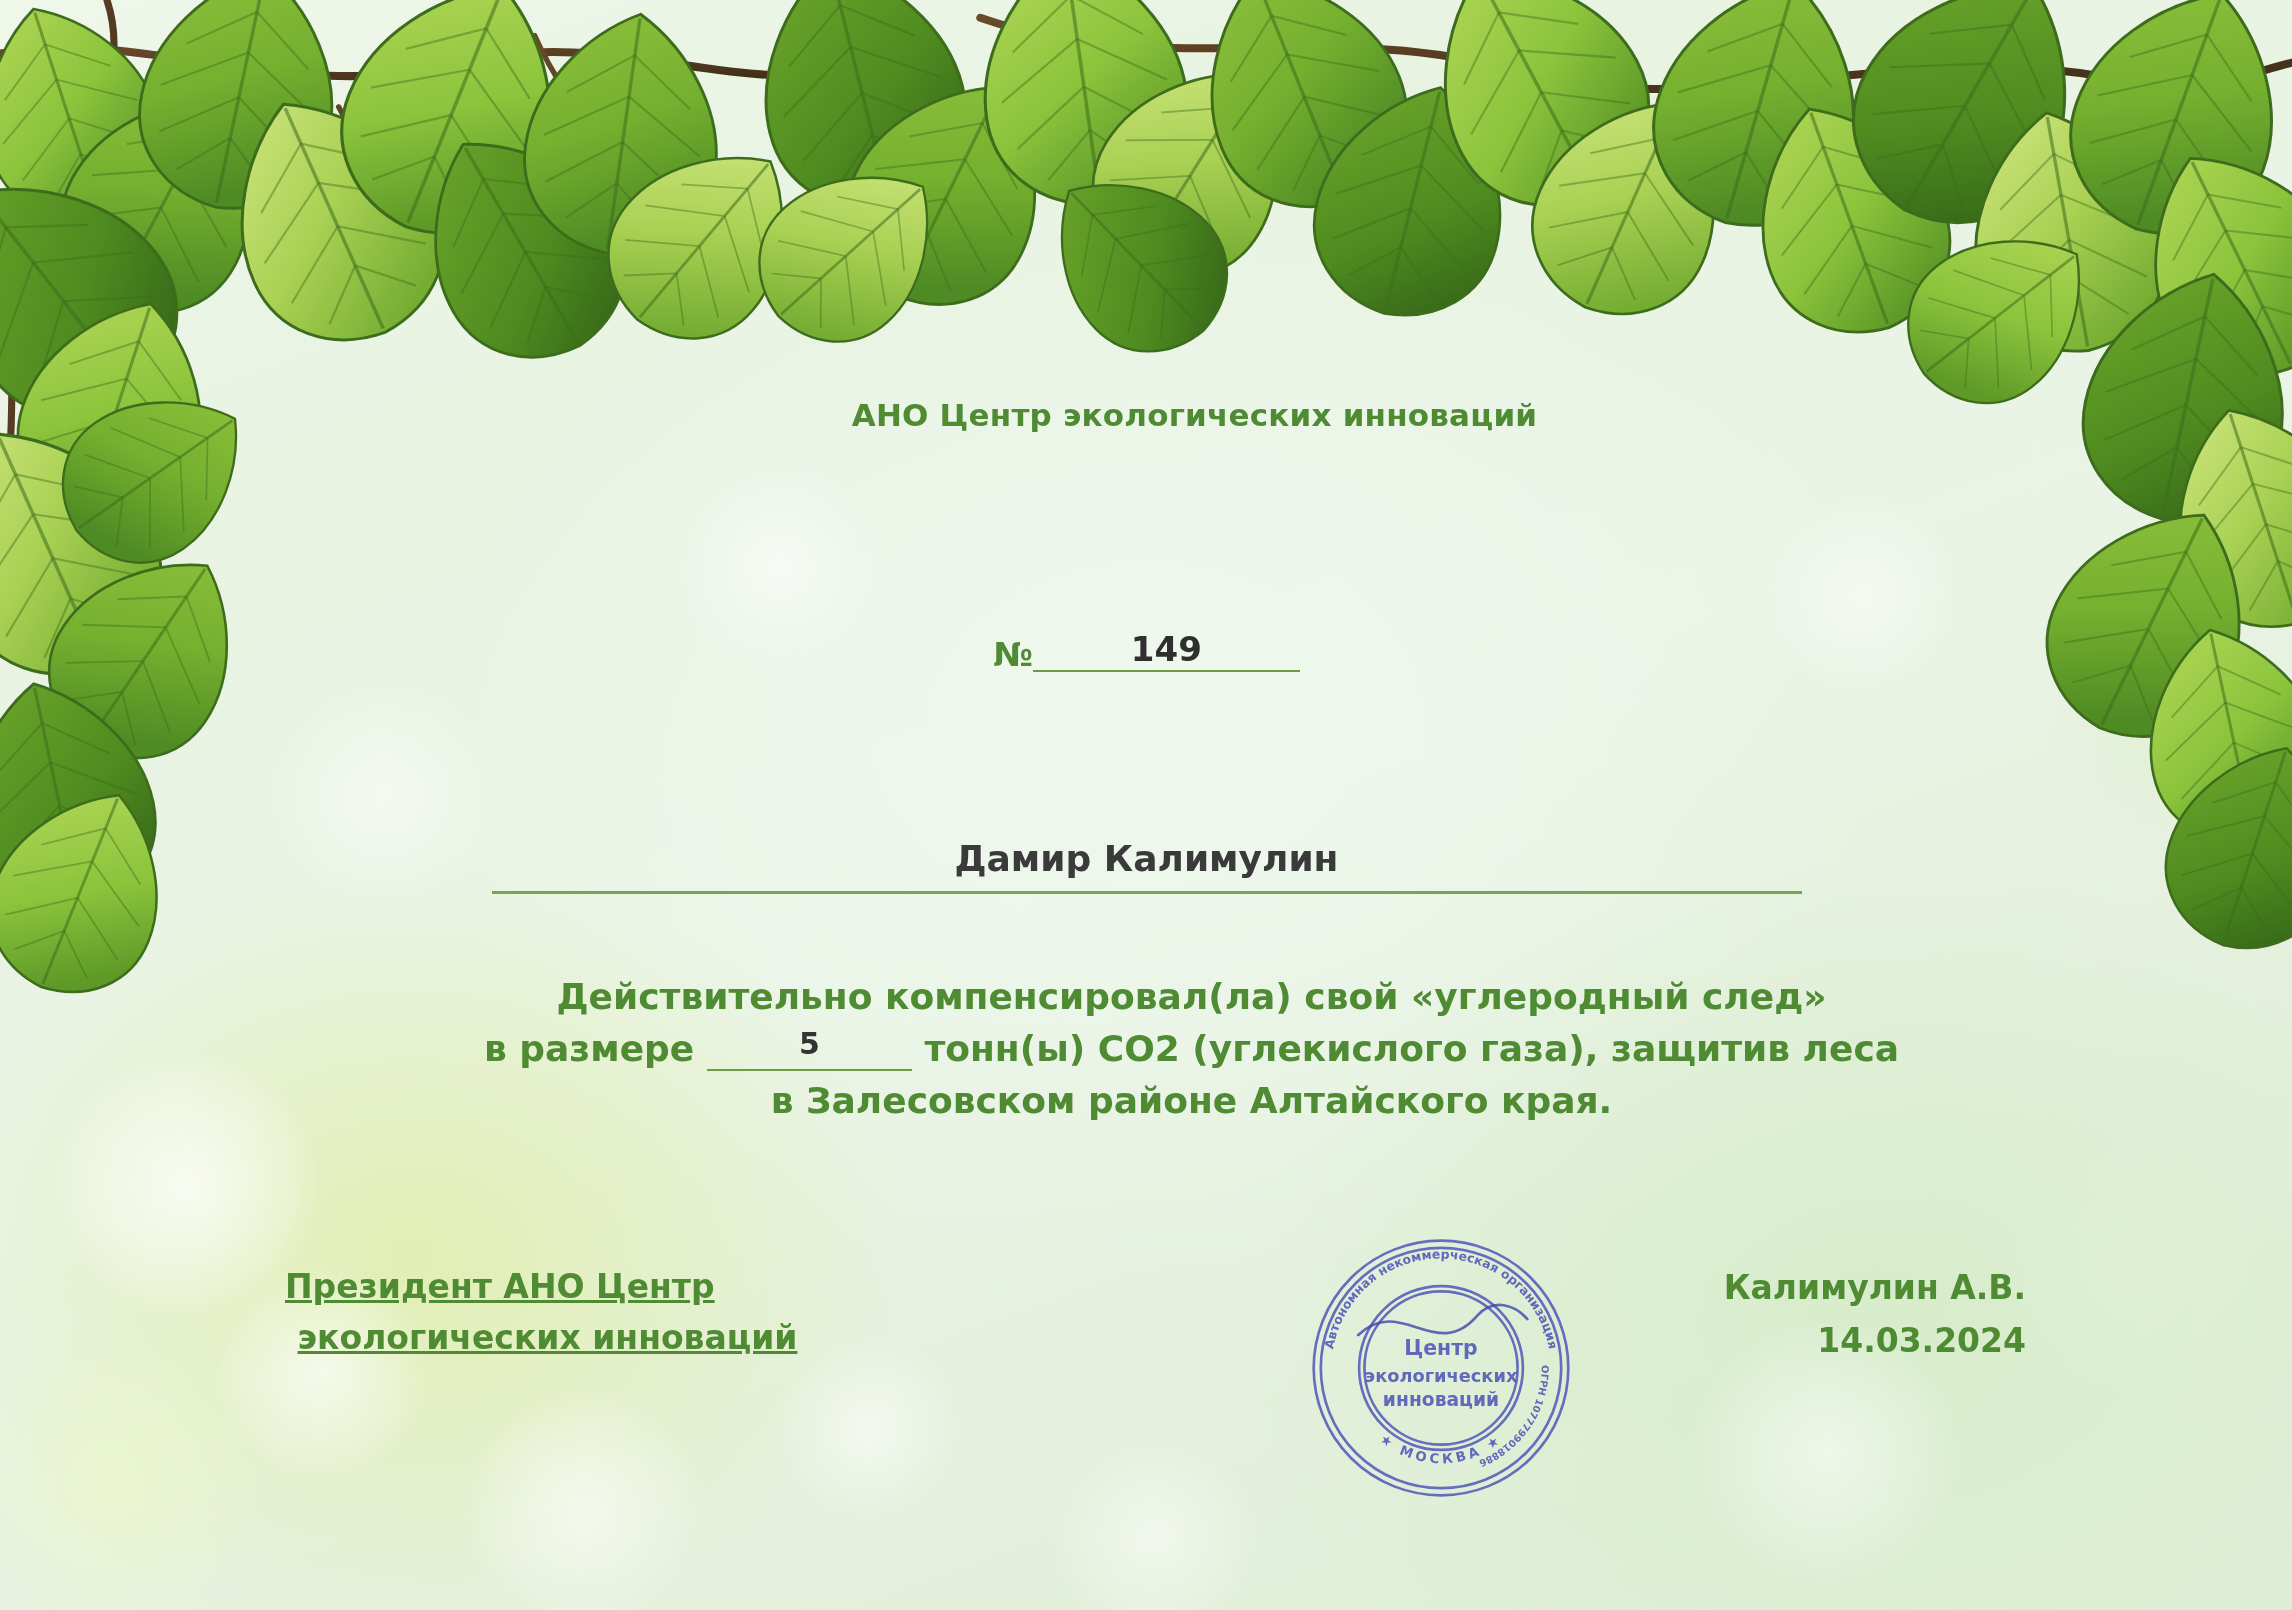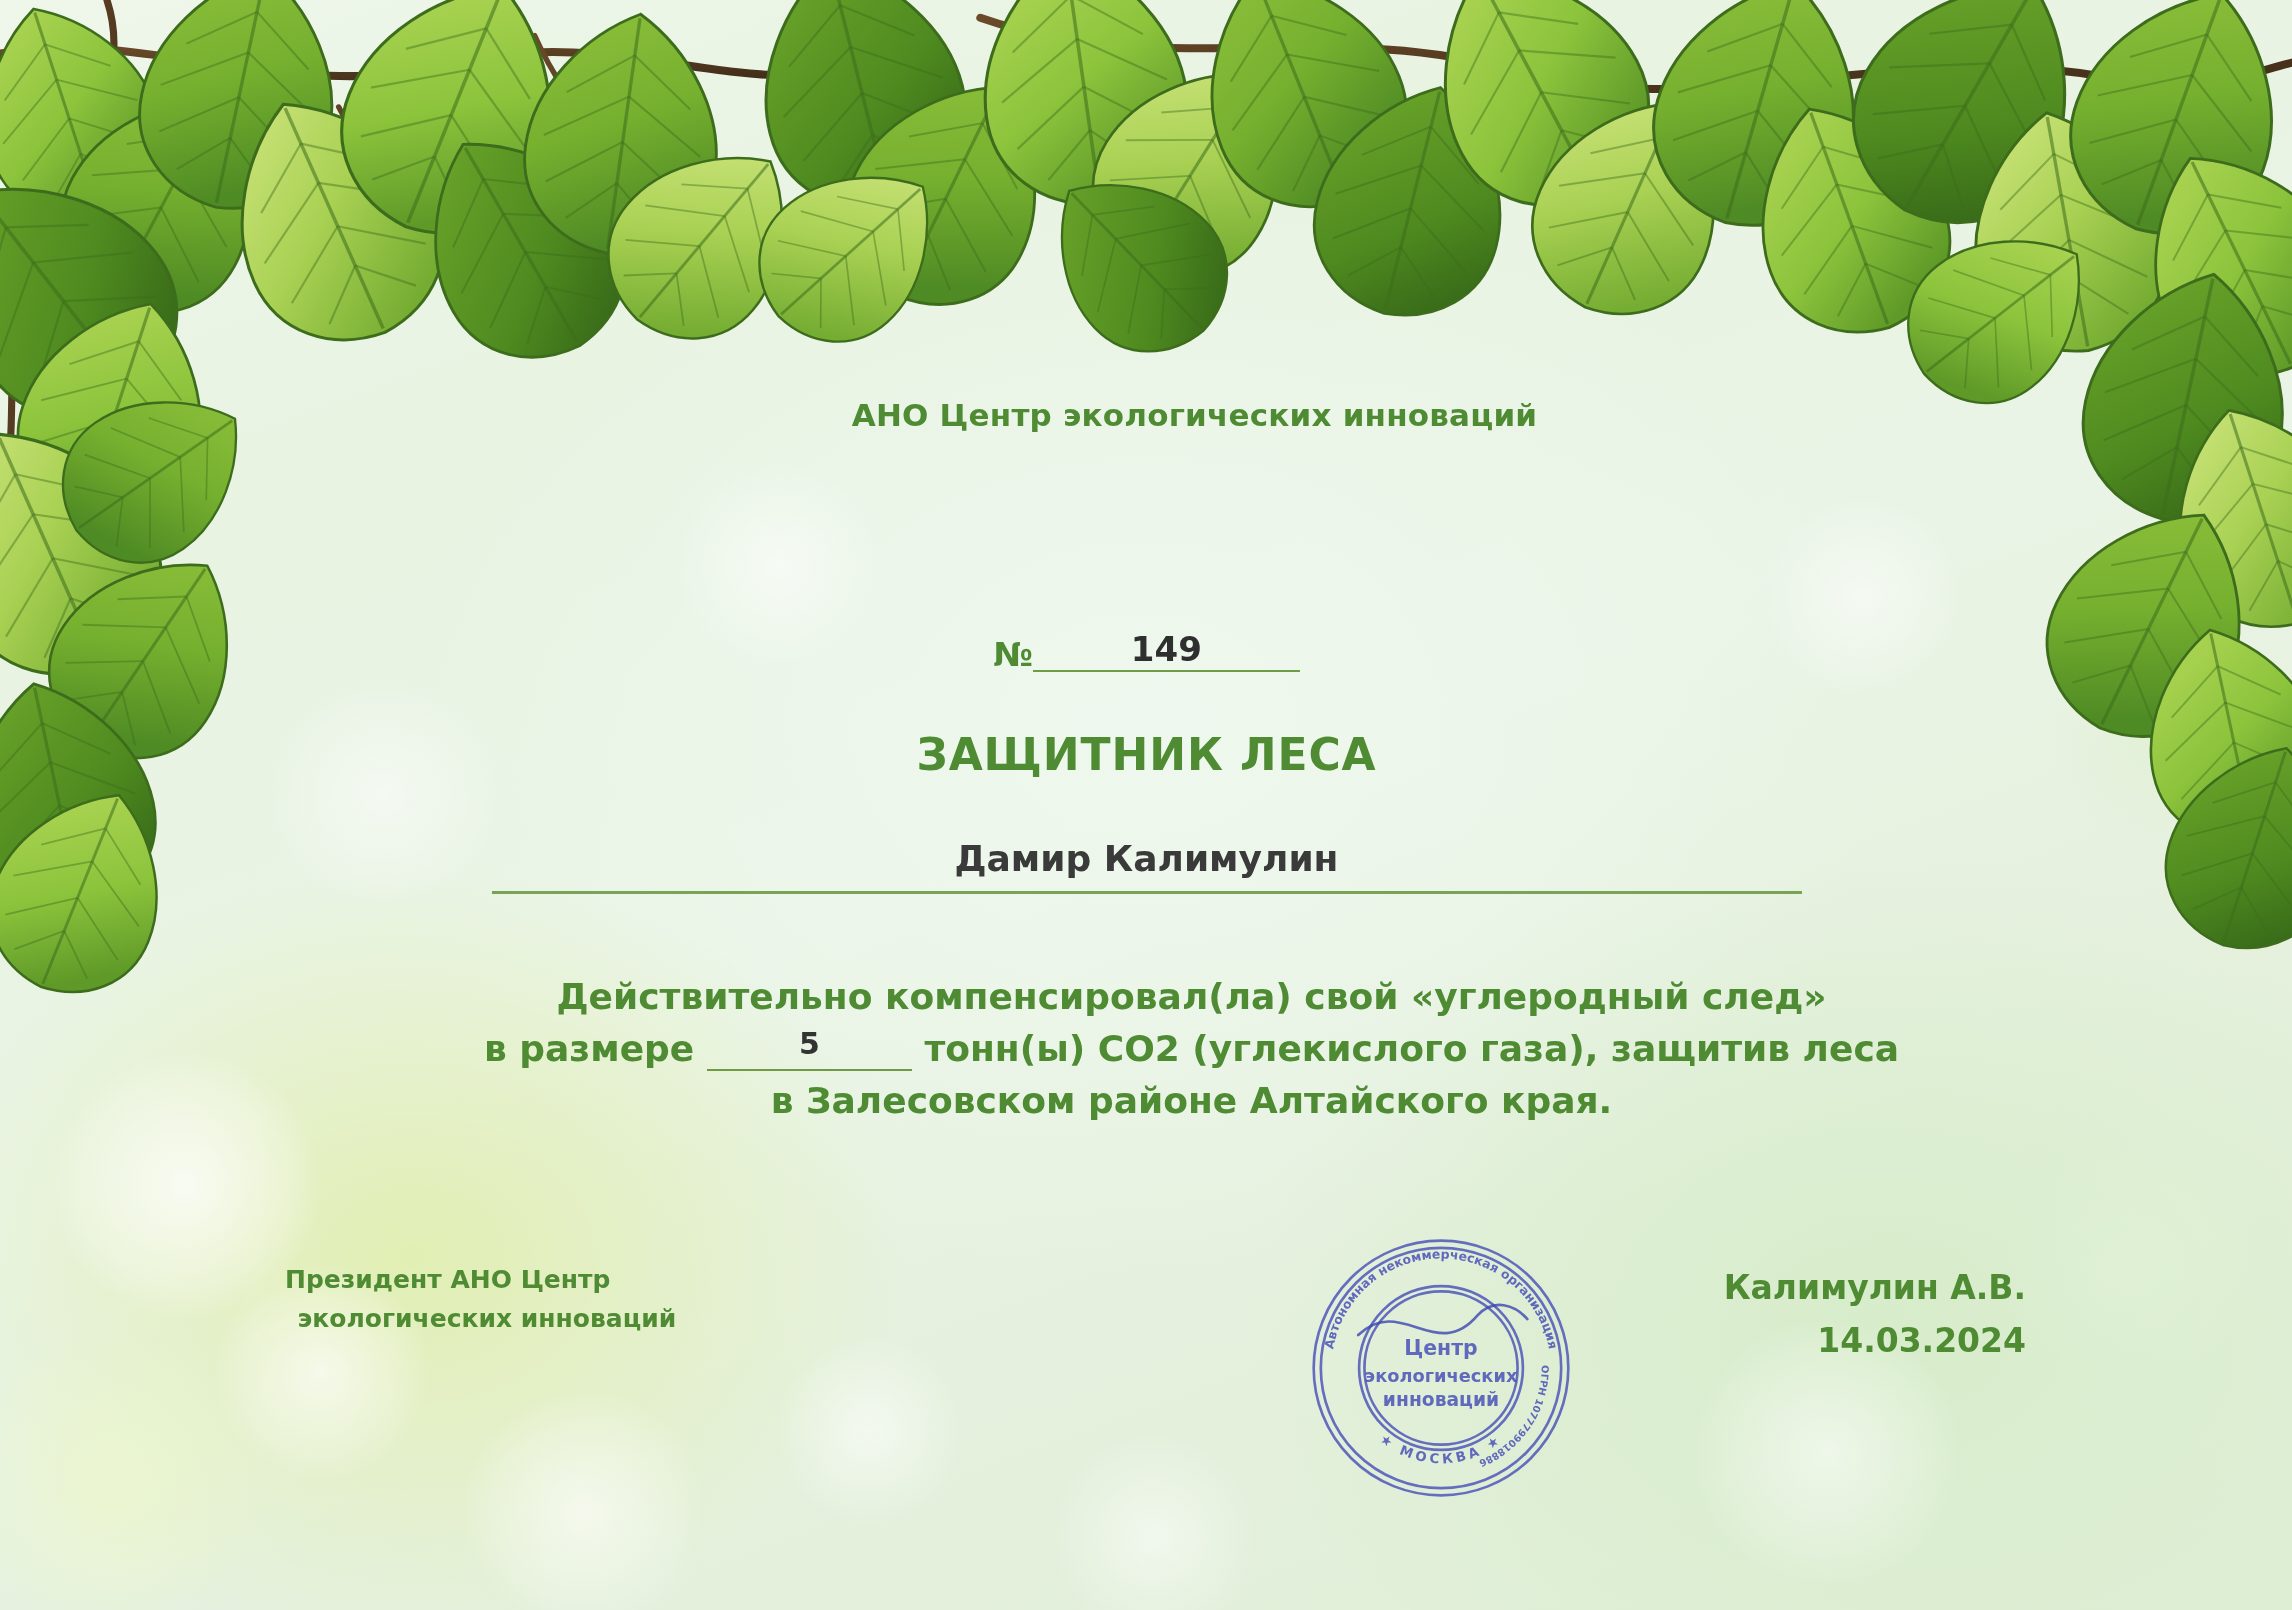--- a/index.html
+++ b/index.html
@@ -166,24 +166,25 @@
     position: absolute;
     left: 0; right: 0;
     bottom: 3.6px;
     border-bottom: 2.7px solid #6f9b47;
   }
 
   .signer-block {
     position: absolute;
     left: 285px;
     top: 1261px;
-    font-size: 25px;
+    font-size: 33px;
     font-weight: bold;
     color: #4e8b33;
     line-height: 1.55;
+    text-decoration: underline;
   }
   .signer-block .line2 { padding-left: 12.5px; }
 
   .signature-block {
     position: absolute;
     right: 267px;
     top: 1261px;
     text-align: right;
     font-size: 33px;
     font-weight: bold;
@@ -315,21 +316,20 @@
 
   <div class="content">
 
     <div class="org-line">АНО Центр экологических инноваций</div>
 
 
     <div class="number-row">
       <span class="num-label">№</span><span class="num-blank"><span class="val">149</span><span class="rule"></span></span>
     </div>
 
-    <div class="award-name">ЗАЩИТНИК ЛЕСА</div>
 
     <div class="recipient-wrap">
       <span class="recipient-inner">
         <span class="recipient-name">Дамир Калимулин</span>
         <span class="recipient-rule"></span>
       </span>
     </div>
 
     <div class="body-text">
       <div>Действительно компенсировал(ла) свой «углеродный след»</div>

